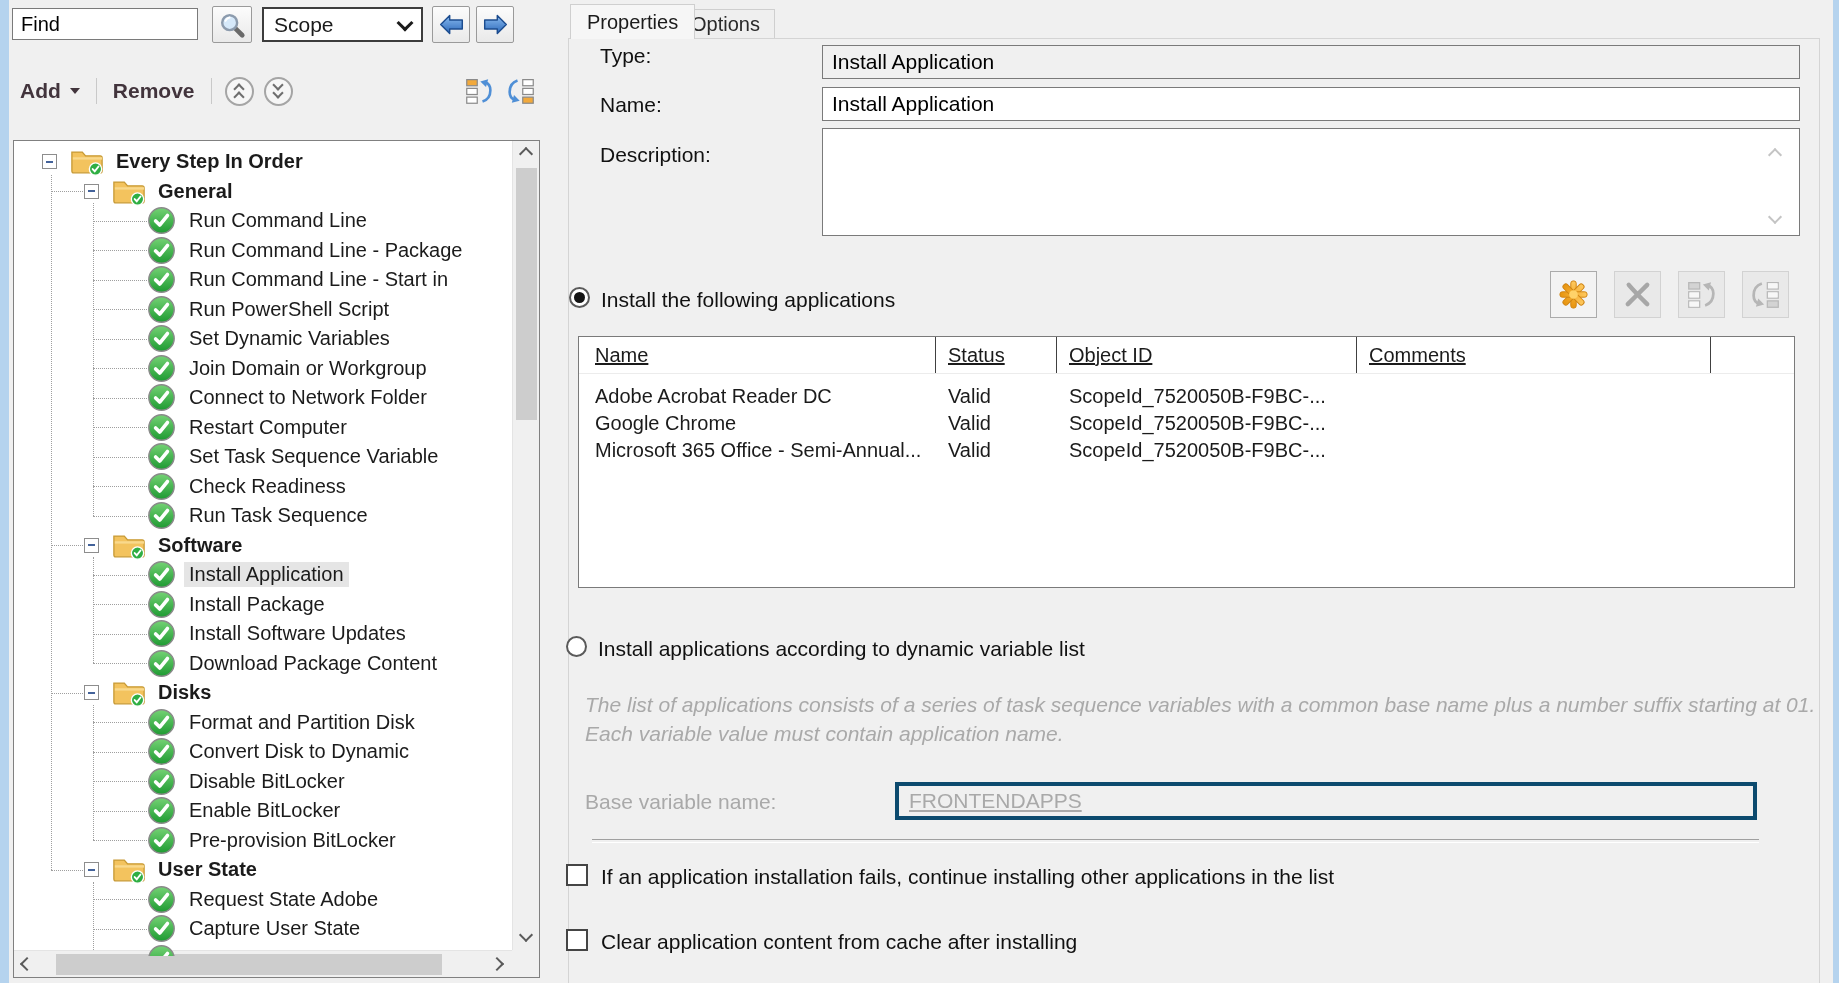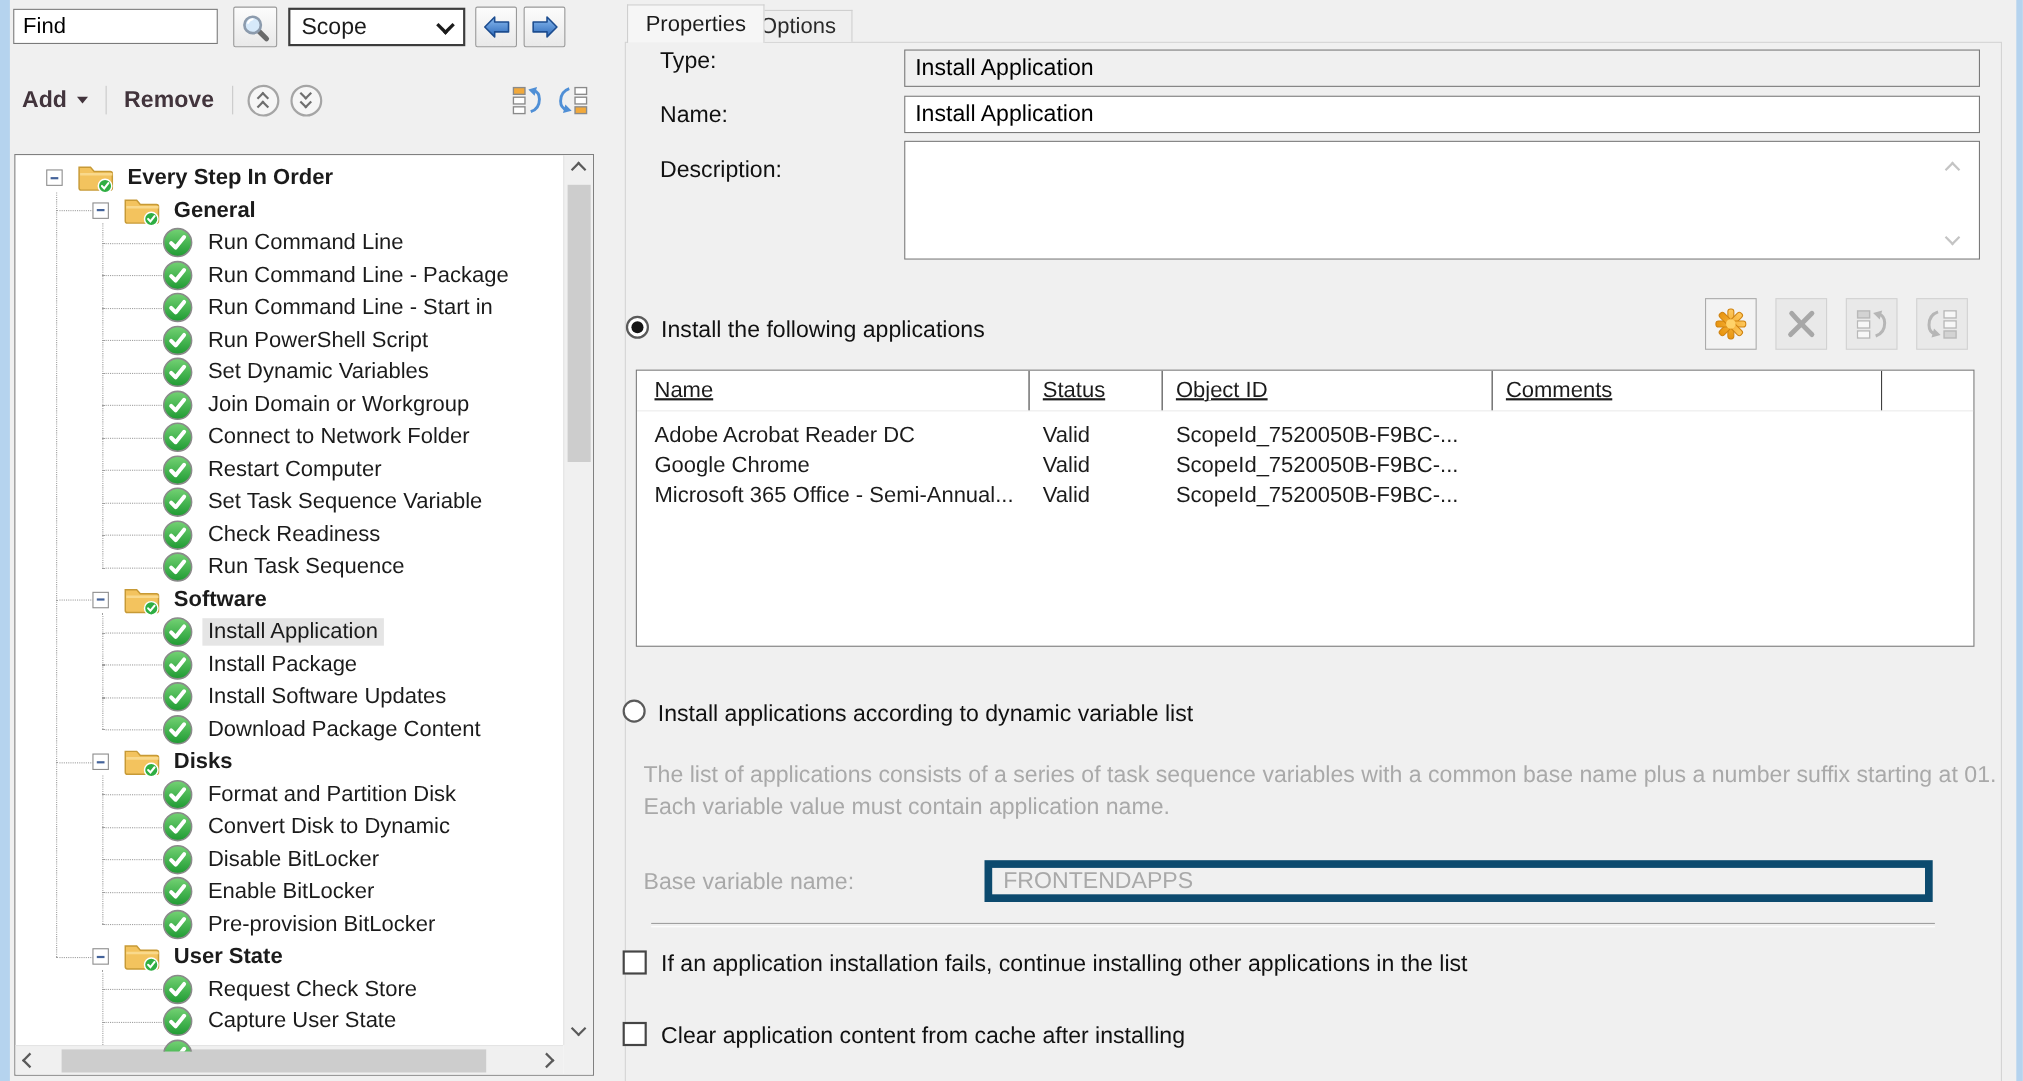--- a/index.html
+++ b/index.html
@@ -93,23 +93,23 @@
 
   .applist{left:578px;top:336px;width:1217px;height:252px;background:#fff;border:1px solid #7a7a7a;box-sizing:border-box;overflow:hidden;}
   .lv-head{display:grid;grid-template-columns:357px 121px 300px 354px 1fr;height:36px;border-bottom:1px solid #ececec;}
   .lv-head .hc{display:flex;align-items:center;font-size:20px;color:#1b1b1b;border-right:1px solid #404040;padding-left:12px;box-sizing:border-box;text-decoration:underline;}
   .lv-head .hc.first{padding-left:16px;}
   .lv-row{display:grid;grid-template-columns:357px 121px 300px 354px 1fr;height:27px;align-items:center;}
   .lv-row .c{font-size:20px;padding-left:12px;white-space:nowrap;overflow:hidden;}
   .lv-row .c.first{padding-left:16px;}
   .lv-body{padding-top:9px;}
 
-  .hint{font-size:21px;color:#a9a9a9;line-height:29px;}
+  .hint{font-size:21px;color:#a9a9a9;line-height:29px;font-style:italic;}
   .dis-label{font-size:21px;color:#a9a9a9;}
-  .dis-field{border:7px solid #0c4a6e;background:#f0f0f0;color:#a9a9a9;font:21px "Liberation Sans",sans-serif;padding:0 10px;box-sizing:border-box;outline:none;}
+  .dis-field{border:4px solid #0c4a6e;background:#f0f0f0;color:#a9a9a9;font:21px "Liberation Sans",sans-serif;padding:0 10px;box-sizing:border-box;outline:none;text-decoration:underline;}
   .groove{height:2px;border-top:1px solid #a0a0a0;border-bottom:1px solid #ffffff;}
   .cbox{width:22px;height:22px;border:2px solid #454545;background:#fff;box-sizing:border-box;}
   .clabel{font-size:21px;color:#111;}
 </style>
 </head>
 <body>
 
 <svg width="0" height="0" style="position:absolute">
  <defs>
   <linearGradient id="gGreen" x1="0" y1="0" x2="0" y2="1">
@@ -400,21 +400,21 @@
           </span>
         <svg class="ic-folder">
             <use href="#i-folder"></use>
           </svg>
         <span class="tlabel bold">User State</span>
       </div>
       <div class="trow r-step">
         <svg class="ic-step">
             <use href="#i-step"></use>
           </svg>
-        <span class="tlabel">Request Check Store</span>
+        <span class="tlabel">Request State Adobe</span>
       </div>
       <div class="trow r-step">
         <svg class="ic-step">
             <use href="#i-step"></use>
           </svg>
         <span class="tlabel">Capture User State</span>
       </div>
       <div class="trow r-step">
         <svg class="ic-step">
             <use href="#i-step"></use>

